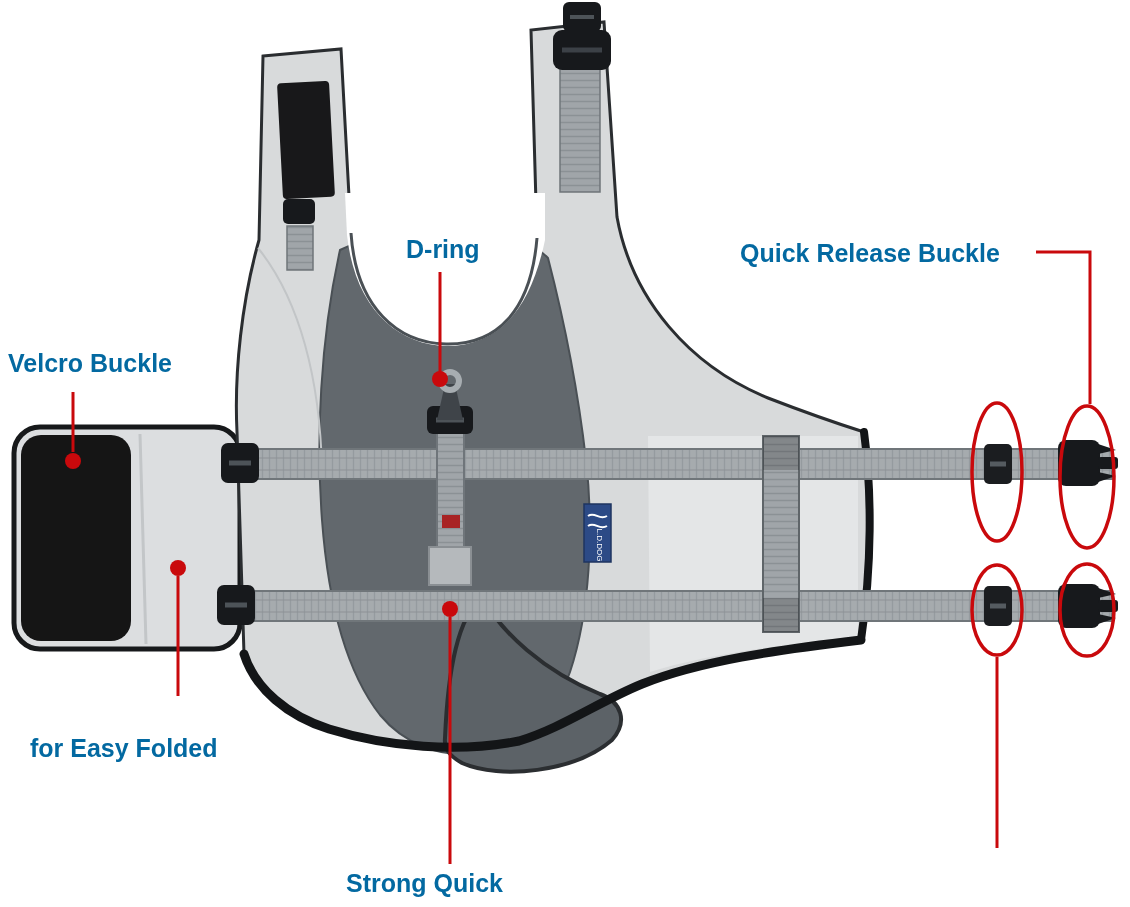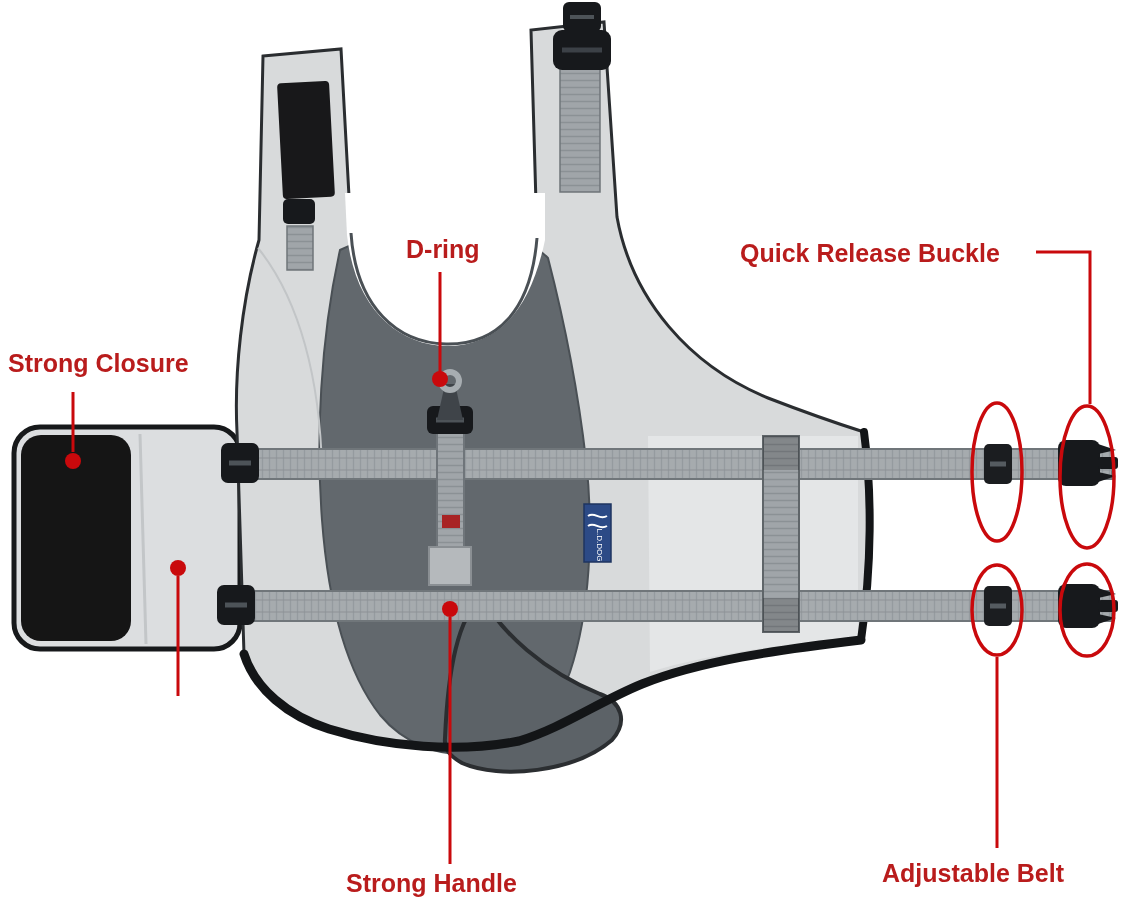--- a/index.html
+++ b/index.html
@@ -8,21 +8,21 @@
     width:1130px;height:907px;
     background:#ffffff;
     overflow:hidden;
     font-family:"Liberation Sans", sans-serif;
   }
   .stage svg{position:absolute;left:0;top:0;}
   .label{
     position:absolute;
     font-weight:bold;
     font-size:25px;
-    color:#b91c1c;
+    color:#0369a1;
     white-space:nowrap;
     line-height:1.22;
   }
 </style>
 </head>
 <body>
 
 <div class="stage">
 
   <svg width="1130" height="907" viewBox="0 0 1130 907">
@@ -163,27 +163,27 @@
       <circle cx="450" cy="609" r="8"></circle>
     </g>
     <g stroke="#c9090c" fill="none" stroke-width="3.5">
       <ellipse cx="997" cy="472" rx="25" ry="69"></ellipse>
       <ellipse cx="997" cy="610" rx="25" ry="45"></ellipse>
       <ellipse cx="1087" cy="477" rx="27" ry="71"></ellipse>
       <ellipse cx="1087" cy="610" rx="27" ry="46"></ellipse>
     </g>
   </svg>
 
-  <div class="label" style="left:8px;top:348px">Strong Closure</div>
+  <div class="label" style="left:8px;top:348px">Velcro Buckle</div>
 
   <div class="label" style="left:406px;top:234px">D-ring</div>
 
   <div class="label" style="left:740px;top:238px">Quick Release Buckle</div>
 
   <div class="label" style="left:30px;top:702px">
     <br>
+    <span>for Easy Folded</span>
   </div>
 
-  <div class="label" style="left:346px;top:868px">Strong Handle</div>
+  <div class="label" style="left:346px;top:868px">Strong Quick</div>
 
-  <div class="label" style="left:882px;top:858px">Adjustable Belt</div>
 
 </div>
 
 </body></html>

